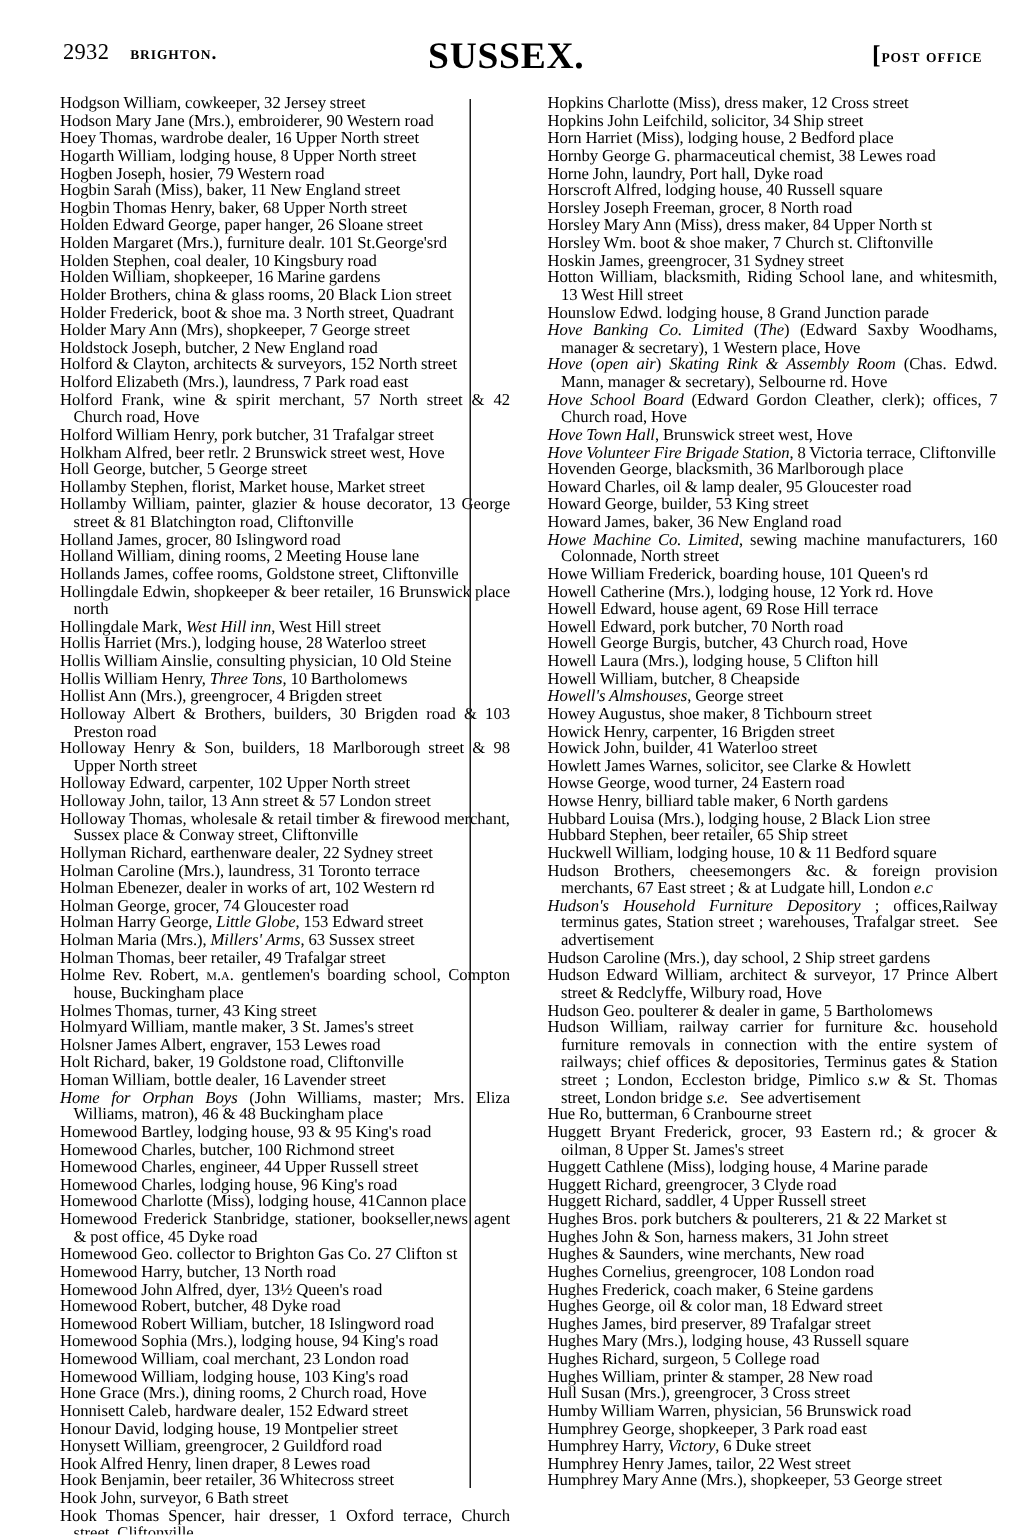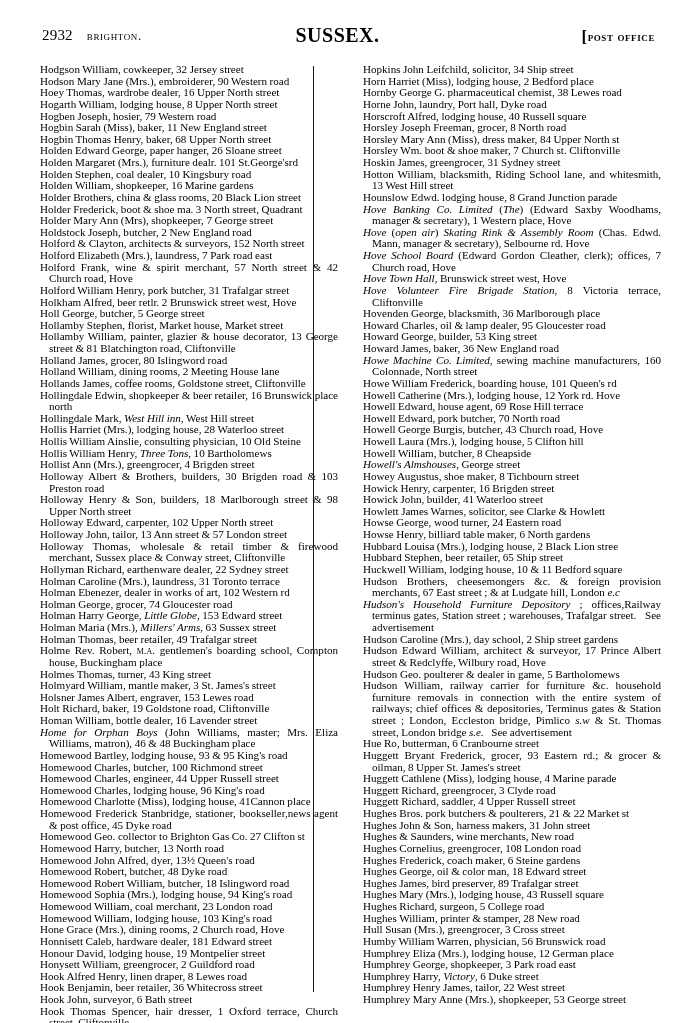--- a/index.html
+++ b/index.html
@@ -37,29 +37,29 @@
   .rh-folio {
     font-size: 15px;
     letter-spacing: 0.2px;
   }
   .rh-place {
     font-size: 13px;
     font-variant: small-caps;
     text-transform: lowercase;
     letter-spacing: 0.6px;
     margin-left: 14px;
-    font-weight: 400;
+    font-weight: 700;
   }
   .rh-center {
     position: absolute;
     left: 0;
     right: 0;
     top: -2px;
     text-align: center;
-    font-size: 20px;
+    font-size: 25px;
     font-weight: 700;
     letter-spacing: 0.5px;
   }
   .rh-right {
     position: absolute;
     right: 20px;
     top: 1px;
     font-size: 13px;
     font-variant: small-caps;
     text-transform: lowercase;
@@ -70,21 +70,21 @@
   .rh-bracket {
     font-size: 17px;
     font-variant: normal;
     text-transform: none;
     vertical-align: -1px;
   }
   
   .columns {
     position: relative;
     display: flex;
-    padding: 0 14px 0 40px;
+    padding: 0 2px 0 40px;
     height: 952px;
   }
   .col {
     width: 300px;
     position: relative;
   }
   .col-left {
     padding-right: 8px;
   }
   .col-right {
@@ -201,30 +201,31 @@
         <p class="entry">Homewood Frederick Stanbridge, stationer, bookseller,news agent &amp; post office, 45 Dyke road</p>
         <p class="entry">Homewood Geo. collector to Brighton Gas Co. 27 Clifton st</p>
         <p class="entry">Homewood Harry, butcher, 13 North road</p>
         <p class="entry">Homewood John Alfred, dyer, 13½ Queen's road</p>
         <p class="entry">Homewood Robert, butcher, 48 Dyke road</p>
         <p class="entry">Homewood Robert William, butcher, 18 Islingword road</p>
         <p class="entry">Homewood Sophia (Mrs.), lodging house, 94 King's road</p>
         <p class="entry">Homewood William, coal merchant, 23 London road</p>
         <p class="entry">Homewood William, lodging house, 103 King's road</p>
         <p class="entry">Hone Grace (Mrs.), dining rooms, 2 Church road, Hove</p>
-        <p class="entry">Honnisett Caleb, hardware dealer, 181 Edward street</p>
+        <p class="entry">Honnisett Caleb, hardware dealer, 152 Edward street</p>
         <p class="entry">Honour David, lodging house, 19 Montpelier street</p>
         <p class="entry">Honysett William, greengrocer, 2 Guildford road</p>
         <p class="entry">Hook Alfred Henry, linen draper, 8 Lewes road</p>
         <p class="entry">Hook Benjamin, beer retailer, 36 Whitecross street</p>
         <p class="entry">Hook John, surveyor, 6 Bath street</p>
         <p class="entry">Hook Thomas Spencer, hair dresser, 1 Oxford terrace, Church street, Cliftonville</p>
       </div>
     <div class="rule"></div>
     <div class="col col-right just">
+        <p class="entry">Hopkins Charlotte (Miss), dress maker, 12 Cross street</p>
         <p class="entry">Hopkins John Leifchild, solicitor, 34 Ship street</p>
         <p class="entry">Horn Harriet (Miss), lodging house, 2 Bedford place</p>
         <p class="entry">Hornby George G. pharmaceutical chemist, 38 Lewes road</p>
         <p class="entry">Horne John, laundry, Port hall, Dyke road</p>
         <p class="entry">Horscroft Alfred, lodging house, 40 Russell square</p>
         <p class="entry">Horsley Joseph Freeman, grocer, 8 North road</p>
         <p class="entry">Horsley Mary Ann (Miss), dress maker, 84 Upper North st</p>
         <p class="entry">Horsley Wm. boot &amp; shoe maker, 7 Church st. Cliftonville</p>
         <p class="entry">Hoskin James, greengrocer, 31 Sydney street</p>
         <p class="entry">Hotton William, blacksmith, Riding School lane, and whitesmith, 13 West Hill street</p>
@@ -272,21 +273,20 @@
         <p class="entry">Hughes &amp; Saunders, wine merchants, New road</p>
         <p class="entry">Hughes Cornelius, greengrocer, 108 London road</p>
         <p class="entry">Hughes Frederick, coach maker, 6 Steine gardens</p>
         <p class="entry">Hughes George, oil &amp; color man, 18 Edward street</p>
         <p class="entry">Hughes James, bird preserver, 89 Trafalgar street</p>
         <p class="entry">Hughes Mary (Mrs.), lodging house, 43 Russell square</p>
         <p class="entry">Hughes Richard, surgeon, 5 College road</p>
         <p class="entry">Hughes William, printer &amp; stamper, 28 New road</p>
         <p class="entry">Hull Susan (Mrs.), greengrocer, 3 Cross street</p>
         <p class="entry">Humby William Warren, physician, 56 Brunswick road</p>
-        <p class="entry">Humphrey Eliza (Mrs.), lodging house, 12 German place</p>
         <p class="entry">Humphrey George, shopkeeper, 3 Park road east</p>
         <p class="entry">Humphrey Harry, <i>Victory</i>, 6 Duke street</p>
         <p class="entry">Humphrey Henry James, tailor, 22 West street</p>
         <p class="entry">Humphrey Mary Anne (Mrs.), shopkeeper, 53 George street</p>
       </div>
   </div>
 
 </div>
 
 </body></html>

